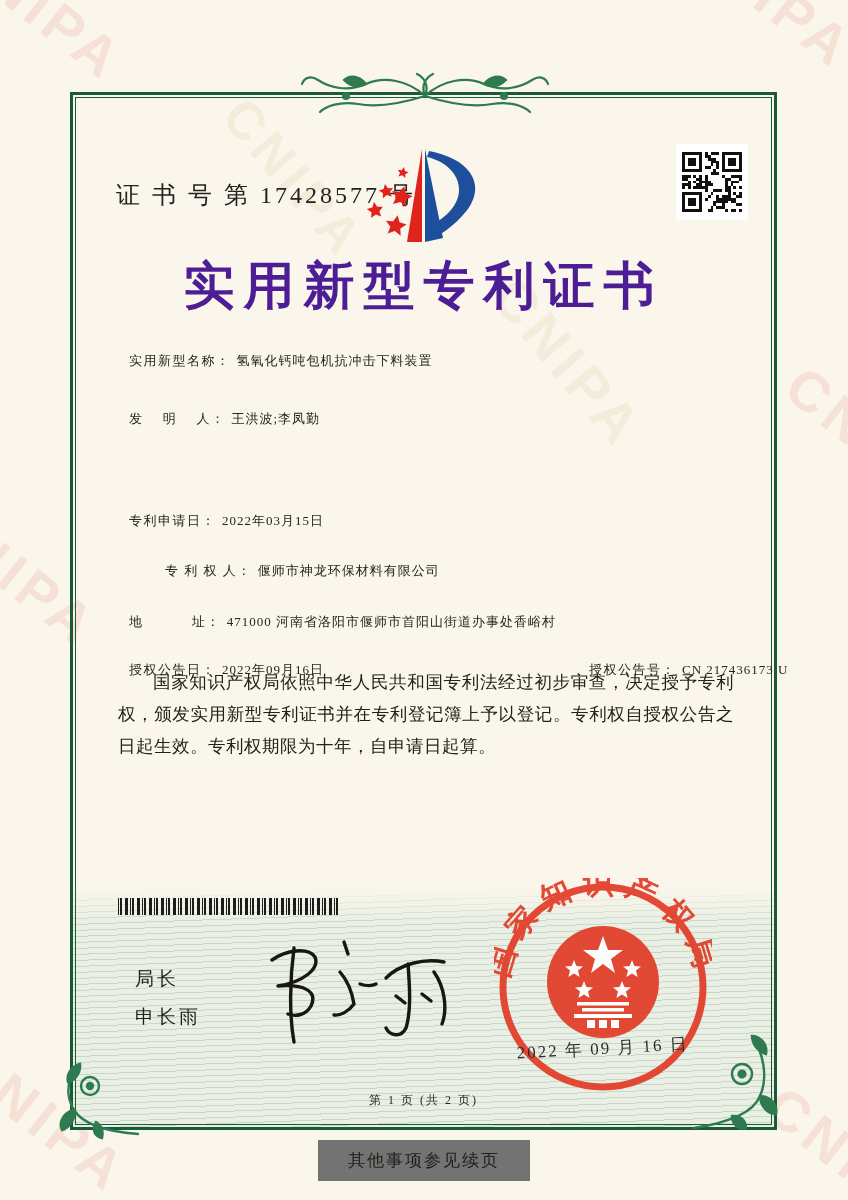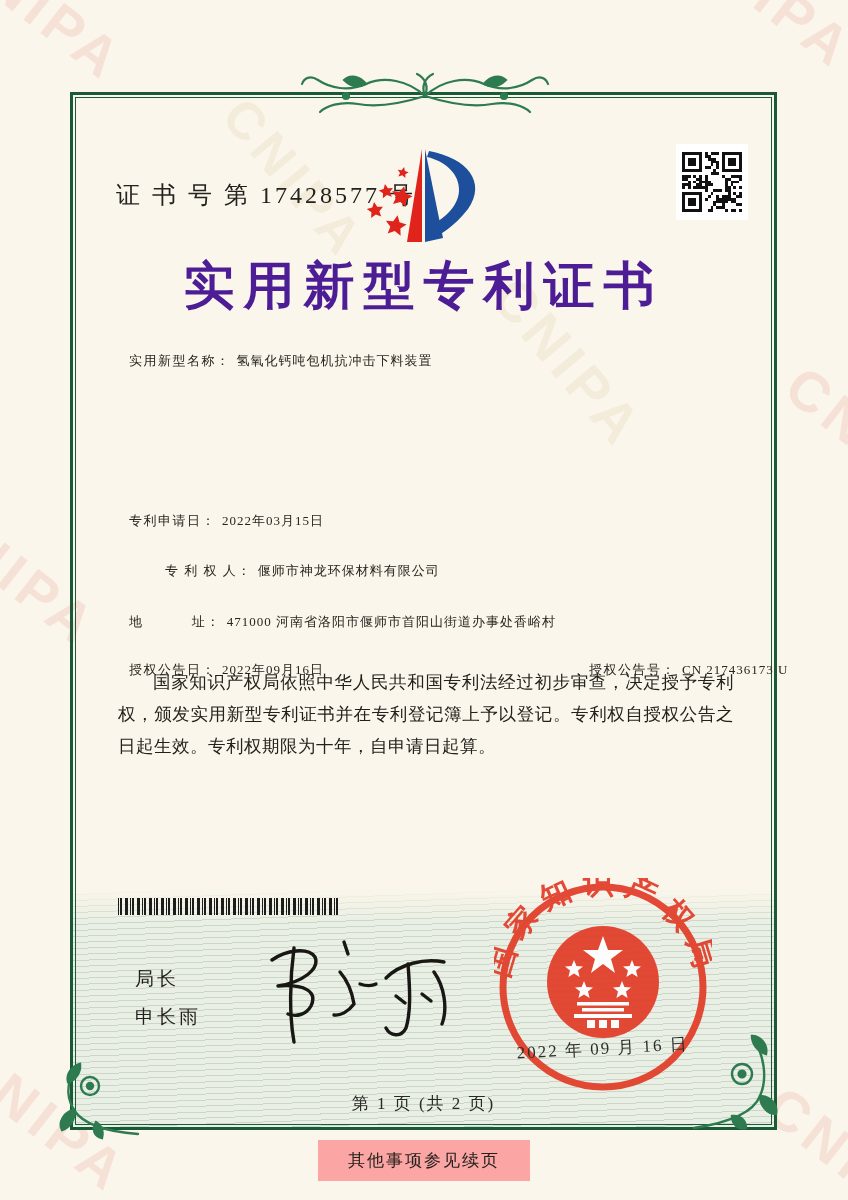--- a/index.html
+++ b/index.html
@@ -42,24 +42,24 @@
   .paras { position:absolute; left:118px; top:666px; width:616px; z-index:5; }
   .paras p { font-size:17.5px; line-height:1.83; color:#23211c; text-indent:2em; letter-spacing:0.5px; text-align:justify; font-style:oblique 4deg; }
 
   
   .barcode { position:absolute; left:118px; top:898px; width:226px; height:17px; z-index:6; }
   .signer { position:absolute; left:135px; z-index:6; font-family:"Liberation Sans", sans-serif; font-size:19px; color:#201f1c; letter-spacing:3px; }
   .signer-title { top:966px; }
   .signer-name { top:1004px; }
   .signature { position:absolute; left:248px; top:920px; width:215px; height:130px; z-index:6; }
   .seal { position:absolute; left:494px; top:878px; width:218px; height:218px; z-index:7; }
-  .page-num { position:absolute; left:70px; top:1092px; width:707px; text-align:center; font-size:17px; color:#2a2925; letter-spacing:2px; z-index:6; }
+  .page-num { position:absolute; left:70px; top:1092px; width:707px; text-align:center; font-size:12px; color:#2a2925; letter-spacing:2px; z-index:6; }
 
   .cont-note { position:absolute; left:0; top:1140px; width:848px; text-align:center; z-index:5; }
-  .cont-note span { display:inline-block; background:#fca5a5; padding:9px 30px; font-size:17px; color:#23211c; letter-spacing:2px; font-style:oblique 4deg; }
+  .cont-note span { display:inline-block; background:#737373; padding:9px 30px; font-size:17px; color:#23211c; letter-spacing:2px; font-style:oblique 4deg; }
 </style>
 </head>
 <body>
 
 <div class="page">
 
   <div class="wm wm-pink" style="left:-62px; top:-26px; font-size:56px; transform:rotate(38deg);">CNIPA</div>
   <div class="wm wm-pink" style="left:668px; top:-38px; font-size:56px; transform:rotate(38deg);">CNIPA</div>
   <div class="wm wm-tan" style="left:200px; top:148px; font-size:52px; transform:rotate(50deg);">CNIPA</div>
   <div class="wm wm-tan" style="left:468px; top:330px; font-size:56px; transform:rotate(50deg);">CNIPA</div>
@@ -255,20 +255,23 @@
         <rect x="1" y="15" width="5" height="5" fill="#fff"></rect>
         <rect x="2" y="16" width="3" height="3" fill="#111"></rect>
       </svg>
   </div>
 
   <div class="title">实用新型专利证书</div>
 
   <div class="field" style="top:352px;">
     <span class="lab">实用新型名称：</span><span class="val">氢氧化钙吨包机抗冲击下料装置</span>
   </div>
+  <div class="field" style="top:410px;">
+    <span class="lab">发　 明 　人：</span><span class="val">王洪波;李凤勤</span>
+  </div>
   <div class="field" style="top:512px;">
     <span class="lab">专利申请日：</span><span class="val">2022年03月15日</span>
   </div>
   <div class="field" style="top:562px;margin-left:36px;">
     <span class="lab">专 利 权 人：</span><span class="val">偃师市神龙环保材料有限公司</span>
   </div>
   <div class="field" style="top:613px;">
     <span class="lab">地　　　 址：</span><span class="val">471000 河南省洛阳市偃师市首阳山街道办事处香峪村</span>
   </div>
   <div class="field" style="top:661px;">

